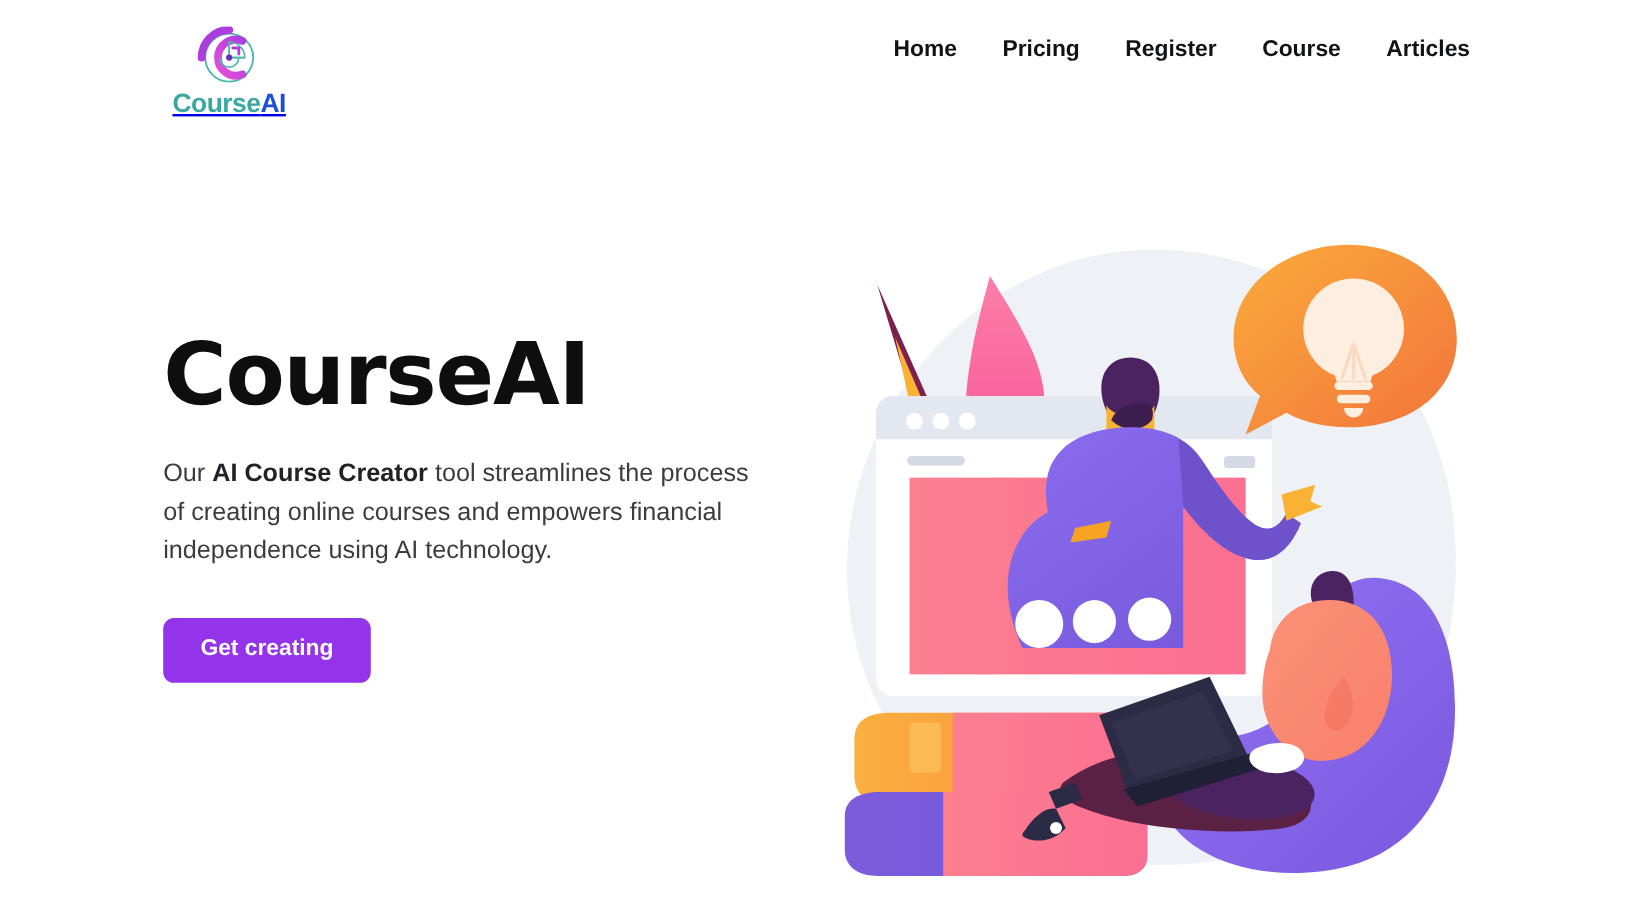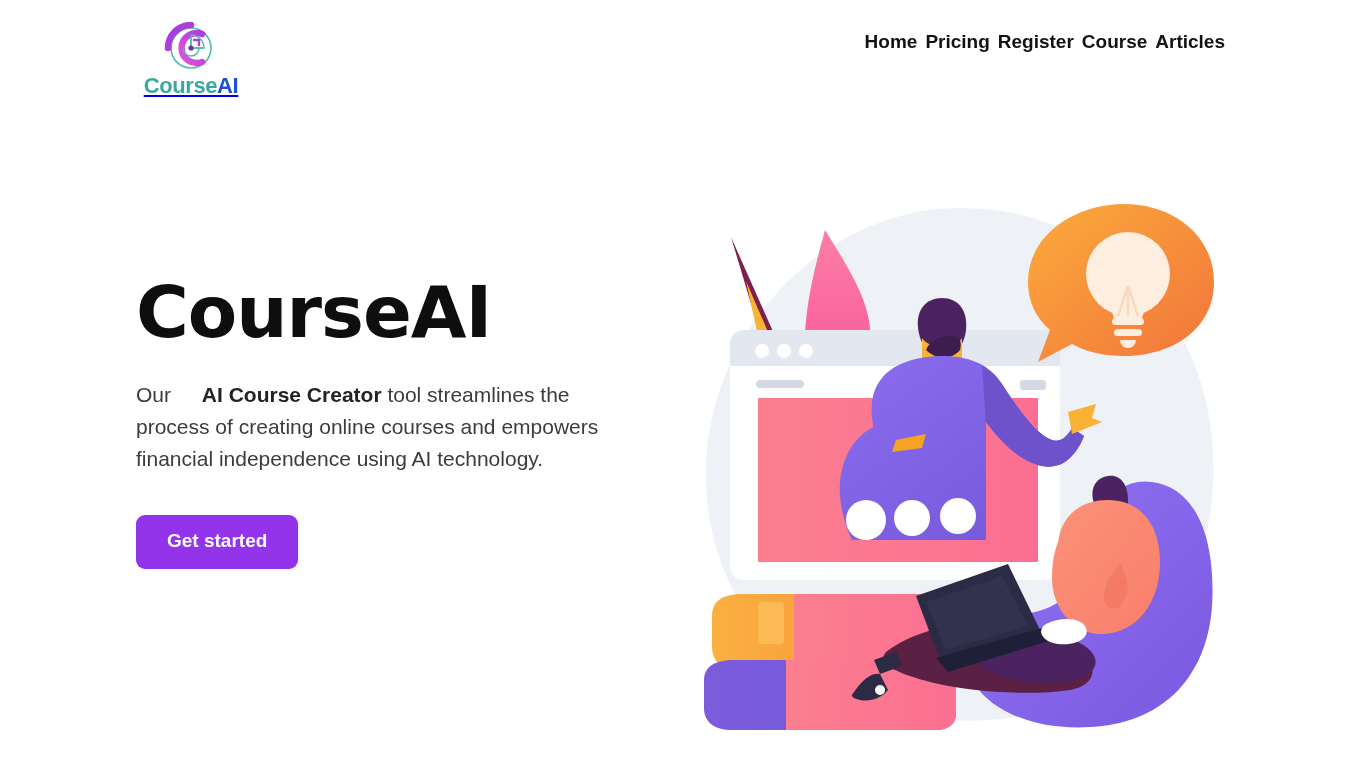--- a/index.html
+++ b/index.html
@@ -56,21 +56,21 @@
   }
   .brand-word .w1 { color: #3aa8a0; margin-top: 14px; }
   .brand-word .w2 { color: #1d4ed8; }
 
   .nav {
     position: absolute;
     right: 135px;
     top: 29px;
     display: flex;
     align-items: center;
-    gap: 8px;
+    gap: 38px;
   }
   .nav-link {
     font-size: 19px;
     font-weight: bold;
     color: #111214;
     text-decoration: none;
     line-height: 26px;
     white-space: nowrap;
     cursor: pointer;
   }
@@ -92,21 +92,21 @@
     white-space: nowrap;
   }
   .hero-sub {
     margin-top: 30px;
     width: 492px;
     font-size: 21px;
     line-height: 32px;
     color: #3b3b40;
     font-weight: normal;
   }
-  .hero-sub b { font-weight: bold; color: #232327; margin-left: 25px; }
+  .hero-sub b { font-weight: bold; color: #232327; }
 
   .cta {
     display: inline-block;
     margin-top: 40px;
     padding: 14px 31px 16px;
     background: #9333ea;
     color: #ffffff;
     font-size: 19px;
     font-weight: bold;
     border: none;
@@ -173,21 +173,21 @@
       <a class="nav-link" href="#">Pricing</a>
       <a class="nav-link" href="#">Register</a>
       <a class="nav-link" href="#">Course</a>
       <a class="nav-link" href="#">Articles</a>
     </nav>
   </header>
 
   <section class="hero-copy">
     <h1 class="hero-title">CourseAI</h1>
     <p class="hero-sub"><span>Our </span><b>AI Course Creator</b><span> tool streamlines the process of creating online courses and empowers financial independence using AI technology.</span></p>
-    <button class="cta">Get started</button>
+    <button class="cta">Get creating</button>
   </section>
 
   <div class="hero-art">
     <svg viewBox="0 0 540 550" xmlns="http://www.w3.org/2000/svg">
       <defs>
         <linearGradient id="gBook1" x1="0" y1="0" x2="1" y2="0">
           <stop offset="0" stop-color="#fbb040"></stop>
             <stop offset="1" stop-color="#f58a3c"></stop>
         </linearGradient>
         <linearGradient id="gBook2" x1="0" y1="0" x2="1" y2="0">

